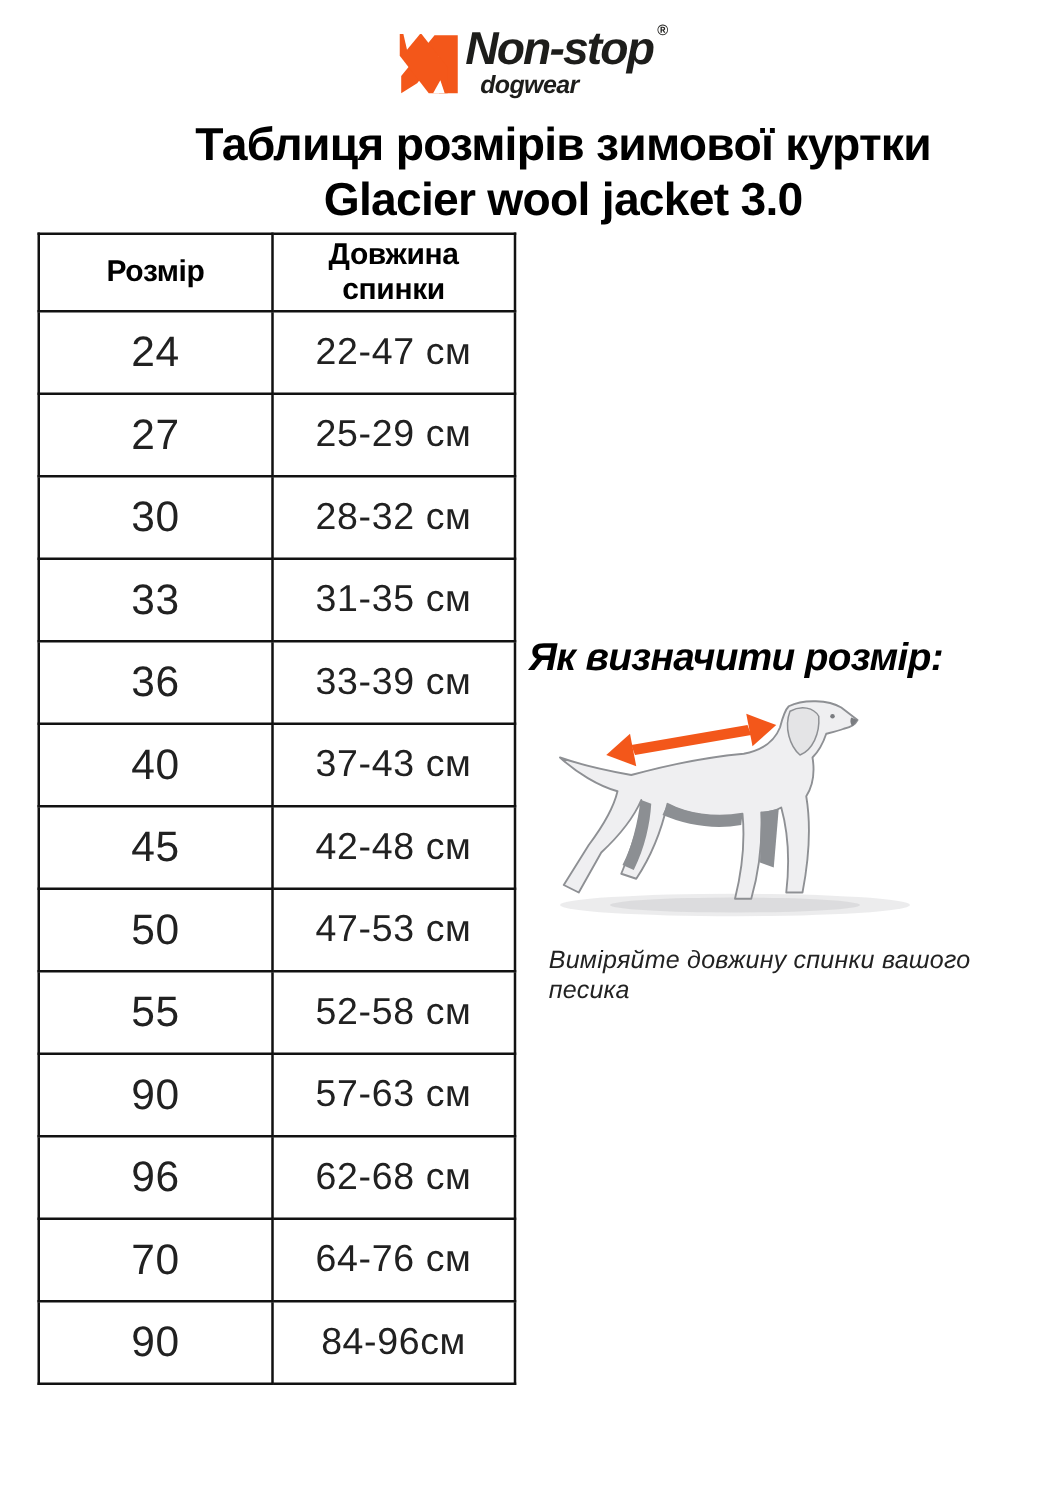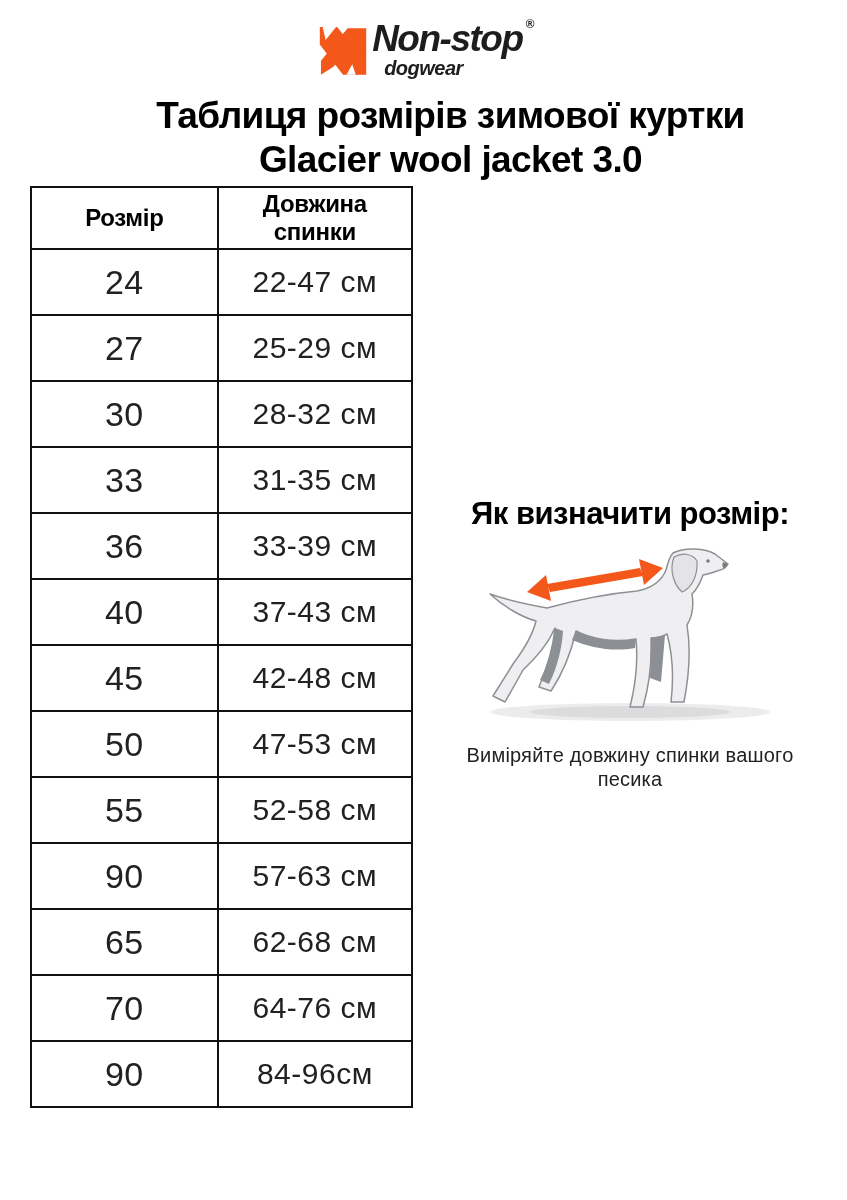--- a/index.html
+++ b/index.html
@@ -37,21 +37,21 @@
     border:2px solid #111;text-align:center;vertical-align:middle;padding:0;
   }
   table.size-table th{
     height:60px;font-size:24px;font-weight:800;letter-spacing:-0.3px;line-height:1.15;color:#000;
   }
   table.size-table td{height:64px;color:#212121;}
   td.size-cell{font-size:34px;letter-spacing:0.5px;}
   td.len-cell{font-size:30px;letter-spacing:0.5px;}
   col.c1{width:49%;} col.c2{width:51%;}
   
-  .guide{position:absolute;left:423px;top:496px;width:414px;text-align:center;}
+  .guide{position:absolute;left:423px;top:508px;width:414px;text-align:left;font-style:italic;}
   .guide-heading{font-size:31px;font-weight:800;letter-spacing:-0.5px;color:#000;}
   .dog-wrap{margin-top:12px;}
   .guide-caption{
     font-size:20px;line-height:1.18;color:#222;margin-top:16px;
     padding:0 16px;letter-spacing:0.2px;
   }
 </style>
 </head>
 <body>
 
@@ -126,21 +126,21 @@
       </tr>
       <tr>
         <td class="size-cell">55</td>
         <td class="len-cell">52-58 см</td>
       </tr>
       <tr>
         <td class="size-cell">90</td>
         <td class="len-cell">57-63 см</td>
       </tr>
       <tr>
-        <td class="size-cell">65</td>
+        <td class="size-cell">96</td>
         <td class="len-cell">62-68 см</td>
       </tr>
       <tr>
         <td class="size-cell">70</td>
         <td class="len-cell">64-76 см</td>
       </tr>
       <tr>
         <td class="size-cell">90</td>
         <td class="len-cell">84-96см</td>
       </tr>

